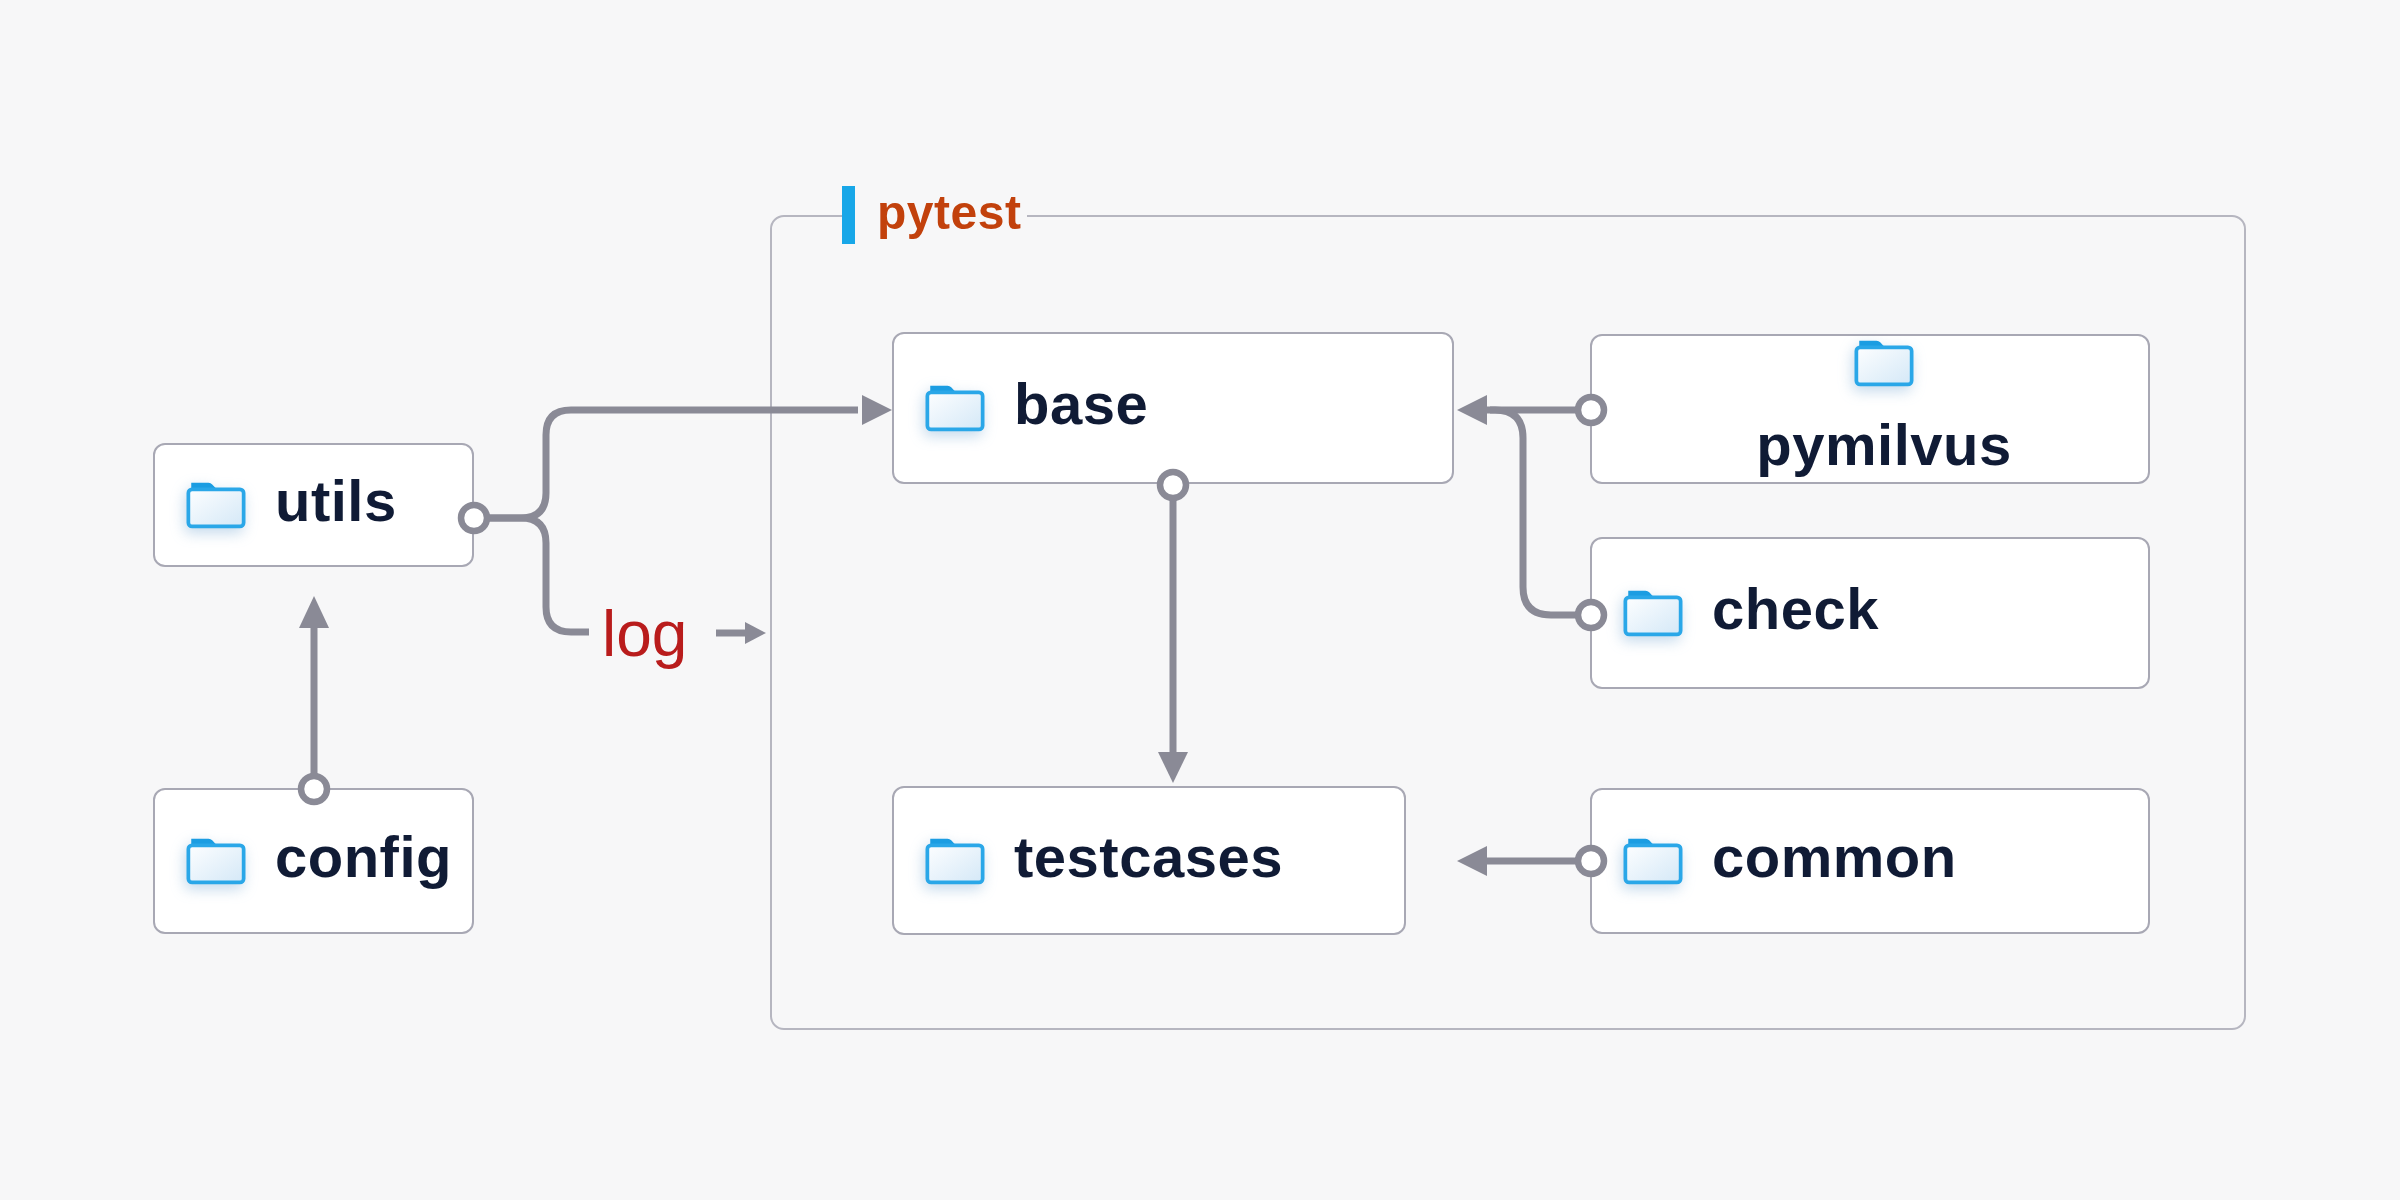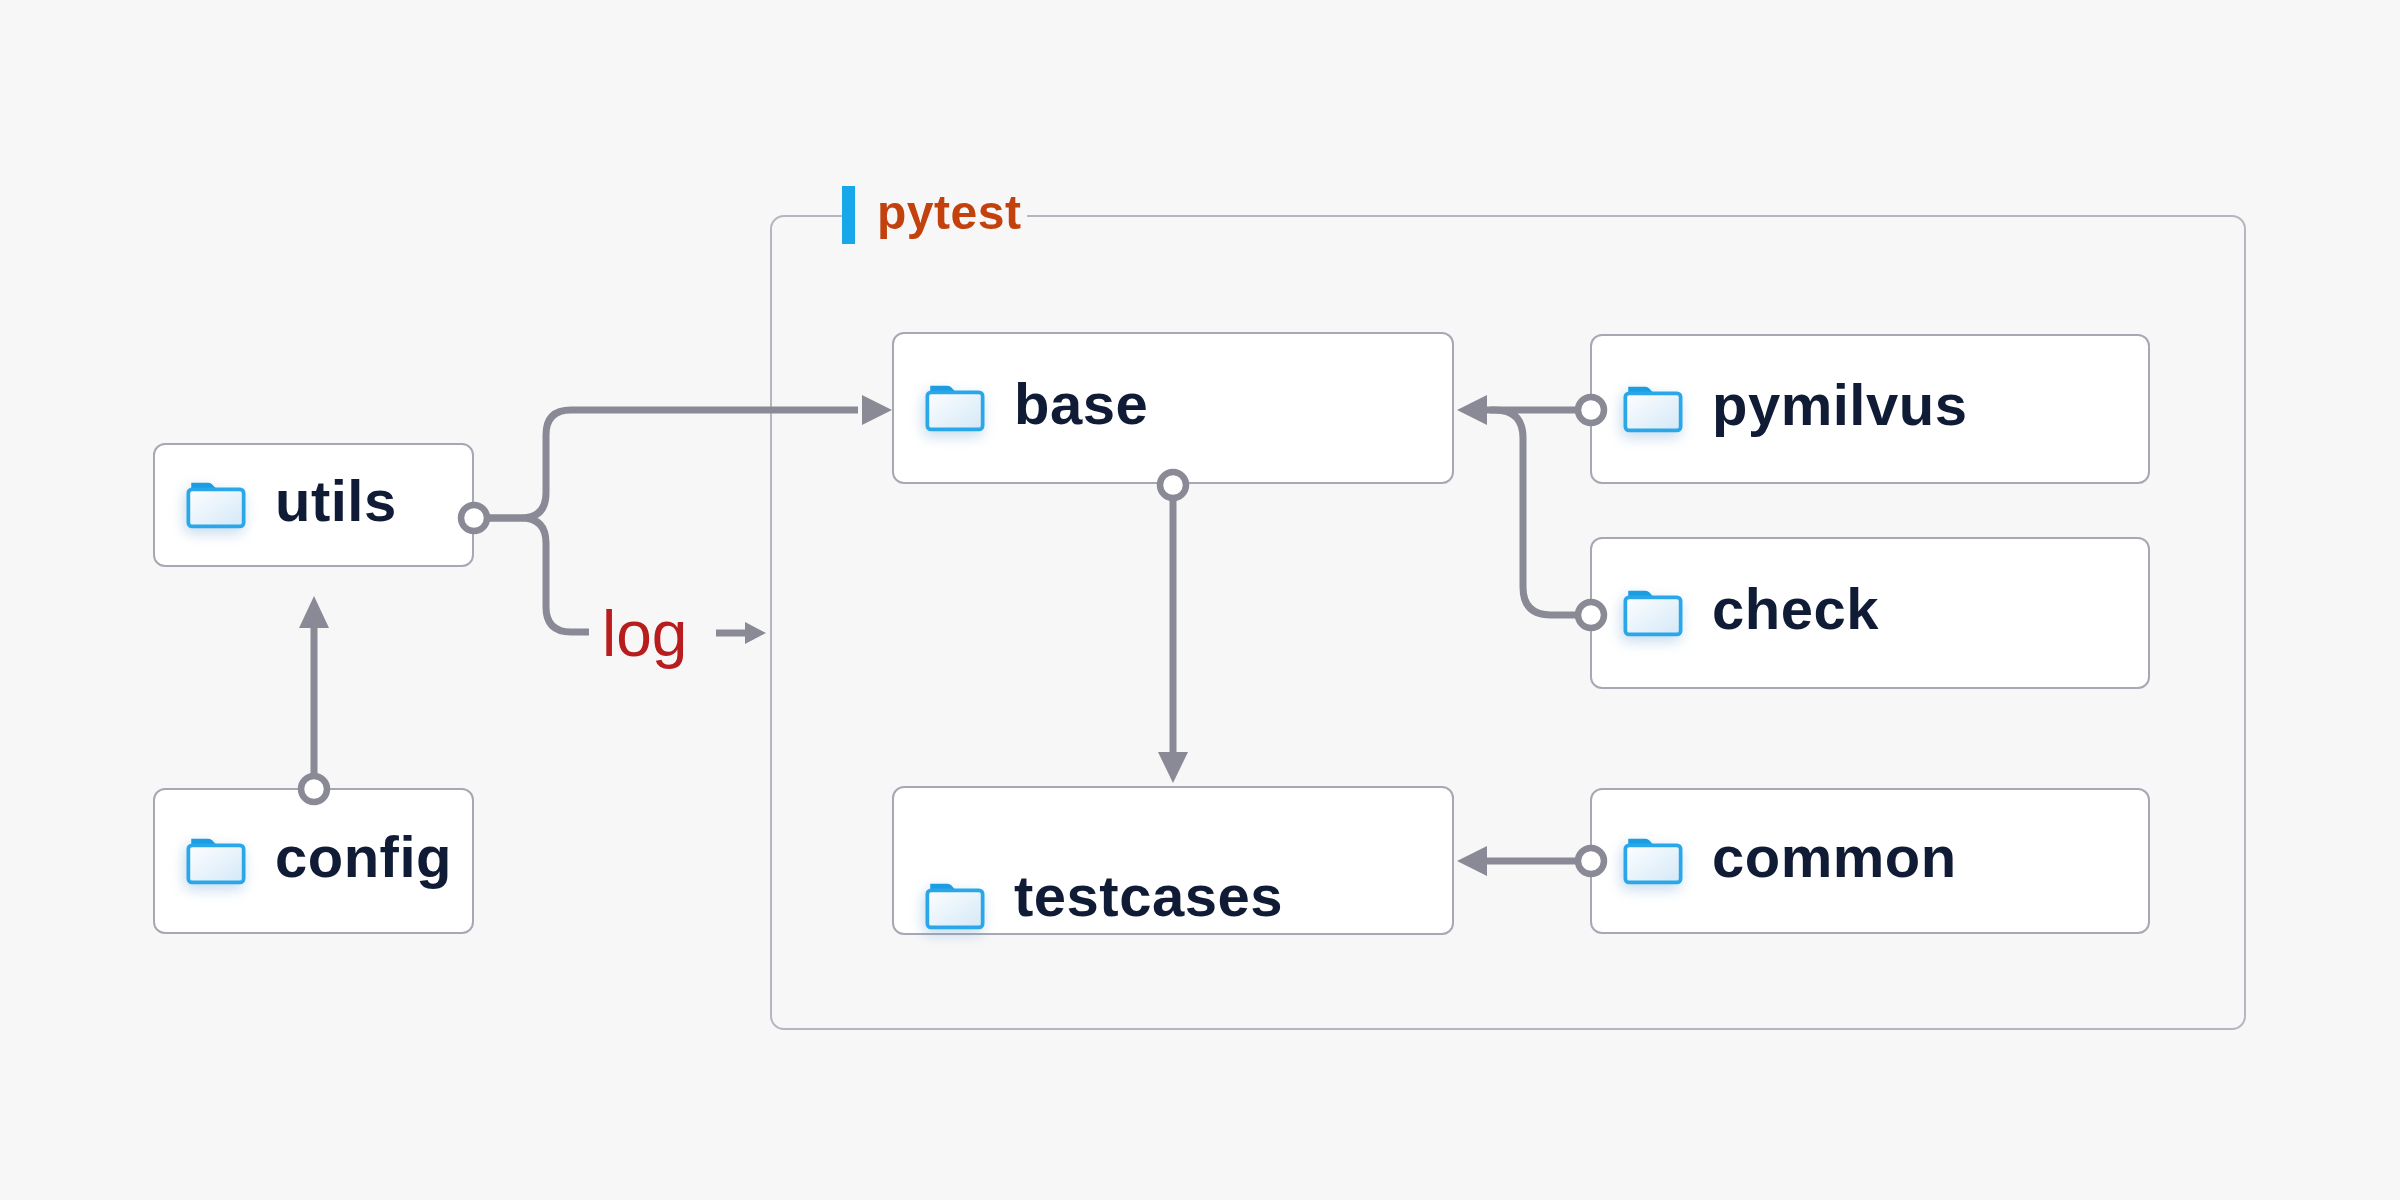--- a/index.html
+++ b/index.html
@@ -60,22 +60,22 @@
     line-height:1;
     padding-bottom:8px;
   }
   .folder{
     width:66px;height:54px;flex:0 0 auto;
     filter:drop-shadow(-2px 5px 7px rgba(90,150,200,0.35));
   }
   .n-utils    {left:153px; top:443px; width:321px; height:124px;}
   .n-config   {left:153px; top:788px; width:321px; height:146px;}
   .n-base     {left:892px; top:332px; width:562px; height:152px;}
-  .n-testcases{left:892px; top:786px; width:562px; height:149px;align-items:flex-end;}
-  .n-pymilvus {left:1590px;top:334px; width:560px; height:150px;}
+  .n-testcases{left:892px; top:786px; width:514px; height:149px;}
+  .n-pymilvus {left:1590px;top:334px; width:560px; height:150px;flex-direction:column;}
   .n-check    {left:1590px;top:537px; width:560px; height:152px;}
   .n-common   {left:1590px;top:788px; width:560px; height:146px;}
   
   .edges{
     position:absolute;left:0;top:0;width:2400px;height:1200px;
     z-index:3;
     pointer-events:none;
   }
   
   .edge-label{

